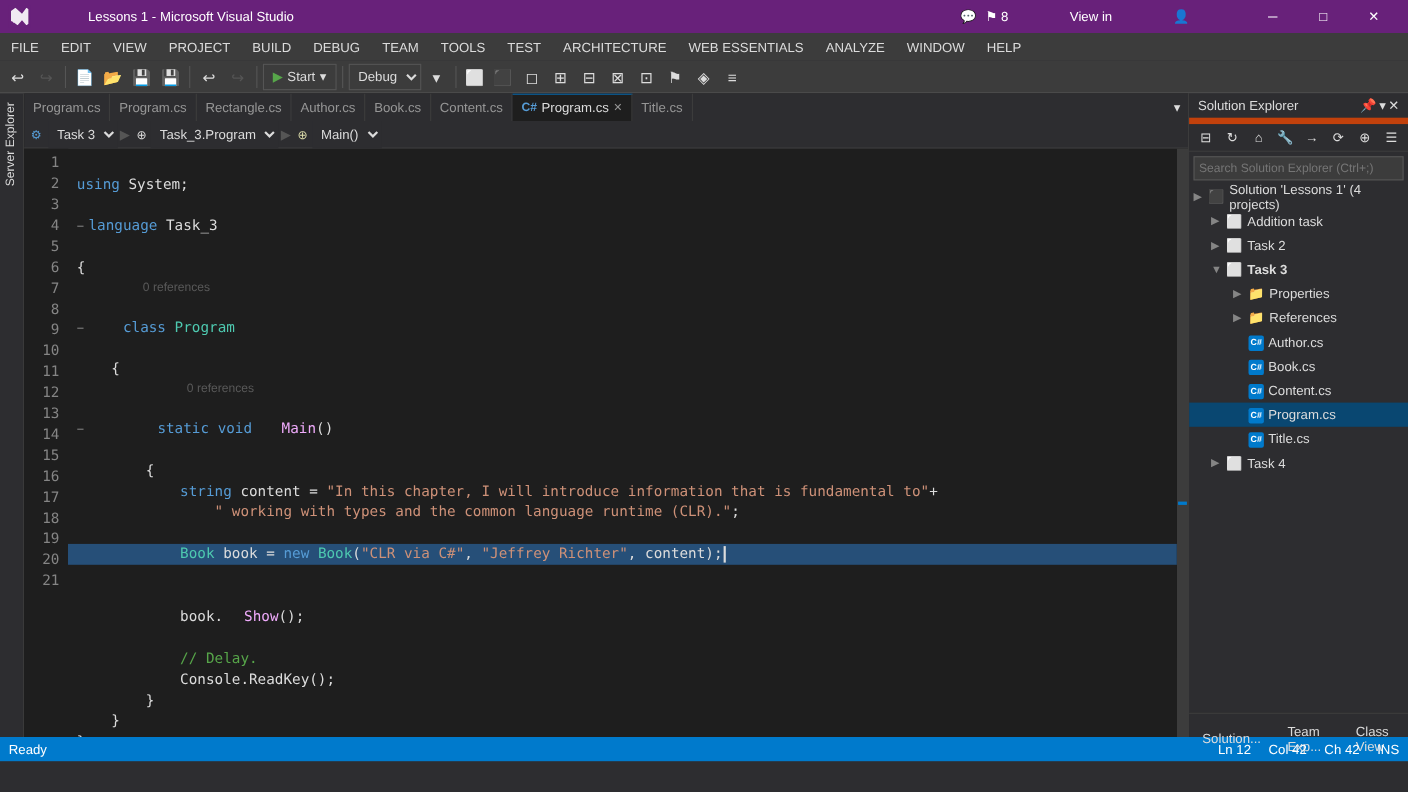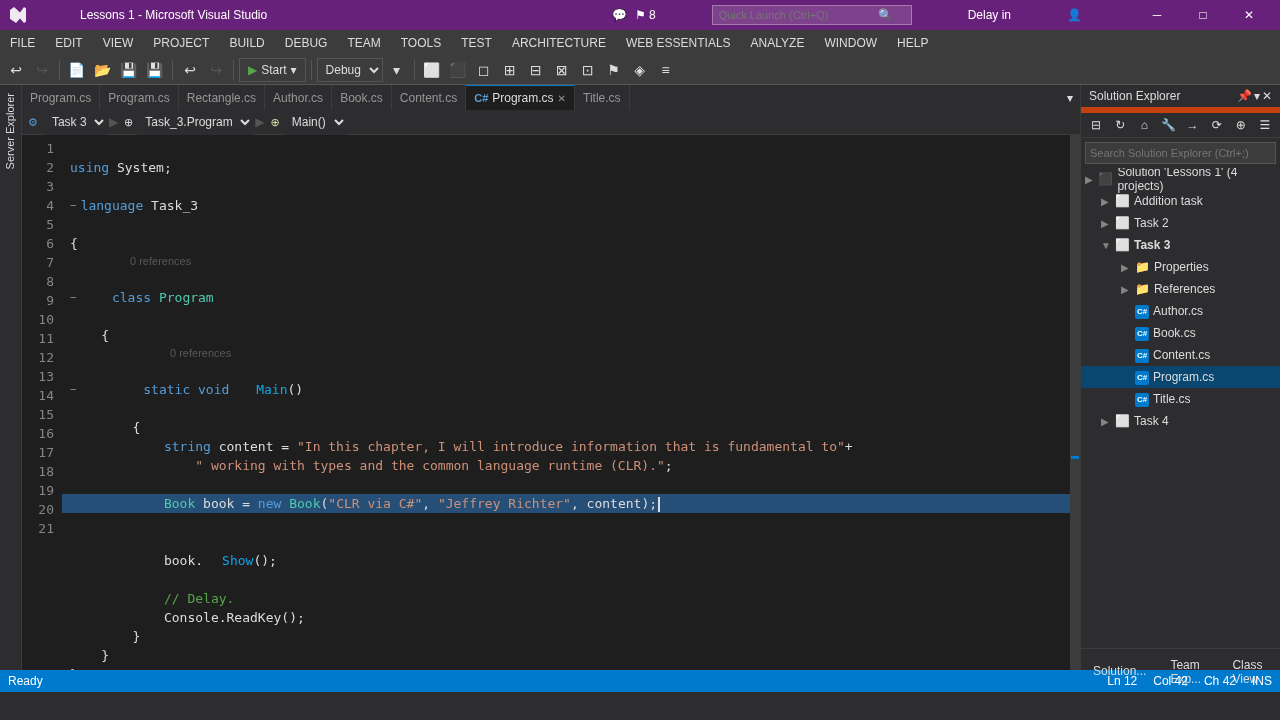--- a/index.html
+++ b/index.html
@@ -50,21 +50,21 @@
     .location-select { background: #2d2d30; border: none; color: #dcdcdc; font-size: 12px; height: 25px; padding: 0 4px; cursor: pointer; max-width: 200px; }
 
     
     #code-editor { flex: 1; display: flex; overflow: hidden; position: relative; }
     #line-numbers { background: #1e1e1e; color: #858585; font-family: 'Consolas', monospace; font-size: 13px; line-height: 19px; padding: 4px 8px 4px 4px; text-align: right; min-width: 40px; user-select: none; }
     #code-content { flex: 1; background: #1e1e1e; font-family: 'Consolas', monospace; font-size: 13px; line-height: 19px; padding: 4px 0 4px 8px; overflow: auto; white-space: pre; color: #dcdcdc; }
     #code-content .kw { color: #569cd6; }
     #code-content .str { color: #ce9178; }
     #code-content .comment { color: #57a64a; }
     #code-content .class-name { color: #4ec9b0; }
-    #code-content .method { color: #0ea5e9; padding-left: 19px; }
+    #code-content .method { color: #f0abfc; padding-left: 19px; }
 
     
     #scroll-marker { width: 10px; background: #3c3c3c; position: relative; }
     #scroll-marker .marker { width: 8px; height: 3px; background: #007acc; position: absolute; right: 1px; top: 60%; }
 
     
     #solution-explorer { width: 200px; background: #2d2d30; border-left: 1px solid #3c3c3c; display: flex; flex-direction: column; }
     #se-header { background: #2d2d30; padding: 4px 8px; font-size: 12px; color: #dcdcdc; border-bottom: 6px solid #c2410c; display: flex; align-items: center; justify-content: space-between; }
     #se-header .se-title { font-size: 12px; }
     #se-toolbar { background: #2d2d30; height: 25px; display: flex; align-items: center; padding: 0 4px; border-bottom: 1px solid #3c3c3c; gap: 2px; }
@@ -95,25 +95,21 @@
   <div class="vs-icon">
     <svg width="16" height="16" viewBox="0 0 16 16">
       <path d="M0 3l4-3 6 5.5L14 0l2 1.5v13L14 16l-4-4.5L6 16l-4-3-2-1zm4 2.5v7L2 14V2z" fill="#fff" opacity="0.9"></path>
     </svg>
   </div>
   <span class="title-text">Lessons 1 - Microsoft Visual Studio</span>
   <div class="notification-area">
     <span>💬</span>
     <span>⚑ <span>8</span></span>
   </div>
-  <div class="search-box">
-    <input type="text" placeholder="Quick Launch (Ctrl+Q)" style="">
-    <span class="search-icon-btn">🔍</span>
-  </div>
-  <span style="margin-right:12px; cursor:pointer;">Delay in</span>
+  <span style="margin-right:12px; cursor:pointer;">View in</span>
   <span style="margin-right:8px;">👤</span>
   <div class="window-controls">
     <div class="win-btn">─</div>
     <div class="win-btn">□</div>
     <div class="win-btn close-btn">✕</div>
   </div>
 </div>
 
 <div id="menu-bar">
   <div class="menu-item">FILE</div>

